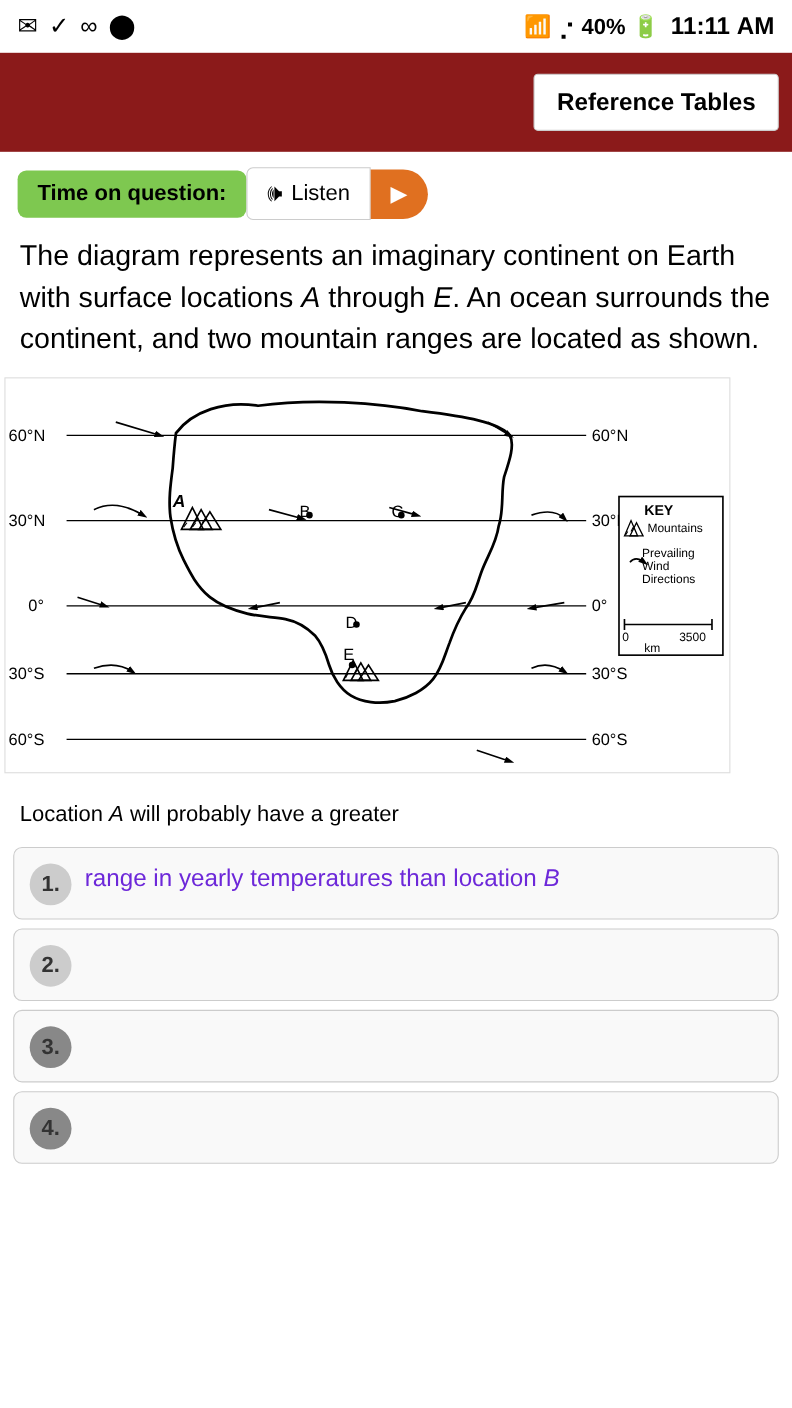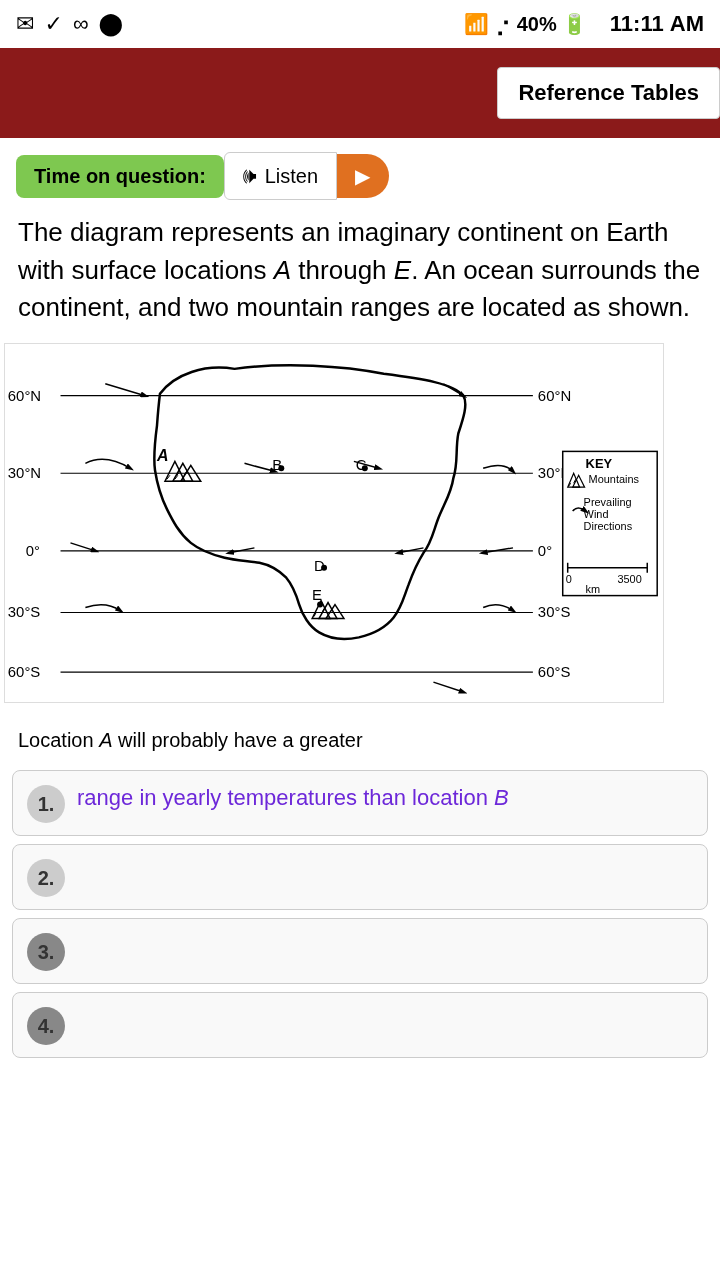--- a/index.html
+++ b/index.html
@@ -28,21 +28,21 @@
       font-size: 22px; font-weight: bold; color: #000;
     }
 
     
     .header {
       background: #8b1a1a;
       height: 90px;
       display: flex;
       justify-content: flex-end;
       align-items: center;
-      padding-right: 0;
+      padding-right: 12px;
     }
     .reference-tables-btn {
       background: #fff;
       border: 1px solid #ccc;
       padding: 12px 20px;
       font-size: 22px;
       font-weight: bold;
       color: #000;
       border-radius: 4px;
       cursor: pointer;
@@ -163,21 +163,21 @@
 
     <span style="font-size:22px;">∞</span>
 
     <span style="font-size:22px;">⬤</span>
   </div>
   <div class="status-right">
     <span style="font-size:20px;">📶</span>
     <span style="font-size:20px;">⡐</span>
     <span style="font-size:20px; font-weight:bold;">40%</span>
     <span style="font-size:20px;">🔋</span>
-    <span style="font-size:22px; font-weight:bold; margin-left:16px;">11:11 AM</span>
+    <span style="font-size:22px; font-weight:bold; margin-left:4px;">11:11 AM</span>
   </div>
 </div>
 
 <div class="header">
   <button class="reference-tables-btn">Reference Tables</button>
 </div>
 
 <div class="toolbar-row">
   <div class="time-on-question">Time on question:</div>
   <button class="listen-btn">

